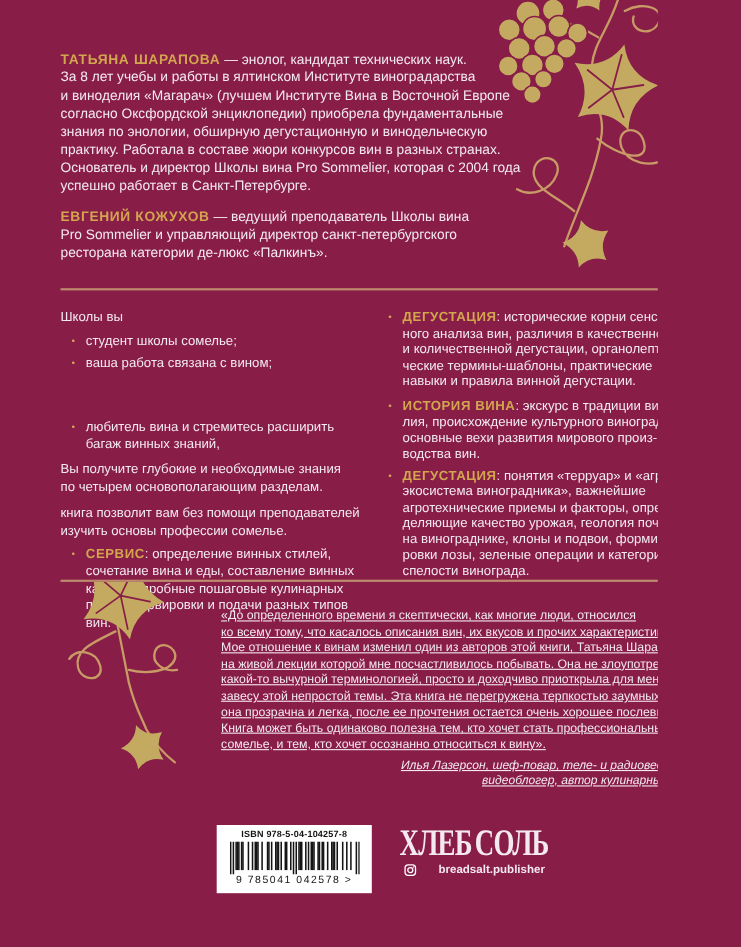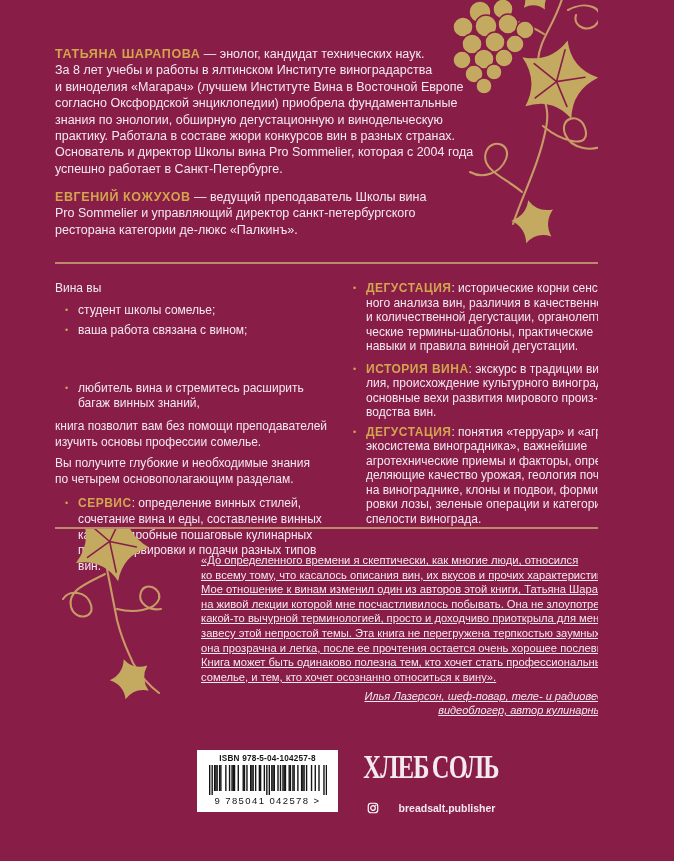--- a/index.html
+++ b/index.html
@@ -61,21 +61,21 @@
   .bars{display:block;margin:2px auto 0;fill:var(--barcode-ink);}
   .bc-number{font-size:9.5px;letter-spacing:1.4px;margin-top:0;color:var(--barcode-ink);}
   .publisher{position:absolute;left:346px;top:750px;width:170px;text-align:center;}
   .logo-row{
     font-family:"Liberation Serif",serif;font-weight:bold;font-size:34px;line-height:34px;
     white-space:nowrap;transform:scaleX(.72);transform-origin:50% 50%;
     display:flex;align-items:center;justify-content:center;letter-spacing:-1px;
   }
   .flower{margin:0 2px;transform:translateY(-1px);}
   .tagline{margin-top:2px;font-size:8px;font-weight:bold;letter-spacing:.2px;}
-  .insta-row{margin-top:18px;display:flex;align-items:center;justify-content:center;gap:20px;
+  .insta-row{margin-top:1px;display:flex;align-items:center;justify-content:center;gap:20px;
     font-size:10.5px;font-weight:600;text-align:center;}
 </style>
 </head>
 <body>
 
 <div class="cover">
 
   <svg class="vine" width="234" height="258" viewBox="0 0 234 258">
     <g class="stem">
       <path d="M123,-4 C114,26 100,38 98,60 C95,92 112,100 106,128 C99,165 82,196 73,224"></path>
@@ -123,29 +123,29 @@
 Основатель и директор Школы вина Pro Sommelier, которая с 2004 года
 успешно работает в Санкт-Петербурге.</span></div>
 
   <div class="bio bio2 pre"><span class="author-name">ЕВГЕНИЙ КОЖУХОВ</span><span> — ведущий преподаватель Школы вина
 Pro Sommelier и управляющий директор санкт-петербургского
 ресторана категории де-люкс «Палкинъ».</span></div>
 
   <div class="sep sep-top"></div>
 
   <div class="col col-left">
-    <div class="lead">Вина вы</div>
+    <div class="lead">Школы вы</div>
     <div class="brow pre">студент школы сомелье;</div>
     <div class="brow pre">ваша работа связана с вином;</div>
     <div class="brow pre last">любитель вина и стремитесь расширить
 багаж винных знаний,</div>
+    <div class="para para2 pre">Вы получите глубокие и необходимые знания
+по четырем основополагающим разделам.</div>
     <div class="para pre">книга позволит вам без помощи преподавателей
 изучить основы профессии сомелье.</div>
-    <div class="para para2 pre">Вы получите глубокие и необходимые знания
-по четырем основополагающим разделам.</div>
     <div class="brow pre"><span class="sec-title">СЕРВИС</span><span>: определение винных стилей,
 сочетание вина и еды, составление винных
 карт и подробные пошаговые кулинарных
 правил сервировки и подачи разных типов
 вин.</span></div>
   </div>
 
   <div class="col col-right">
     <div class="brow pre deg"><span class="sec-title">ДЕГУСТАЦИЯ</span><span>: исторические корни сенсор-
 ного анализа вин, различия в качественной

